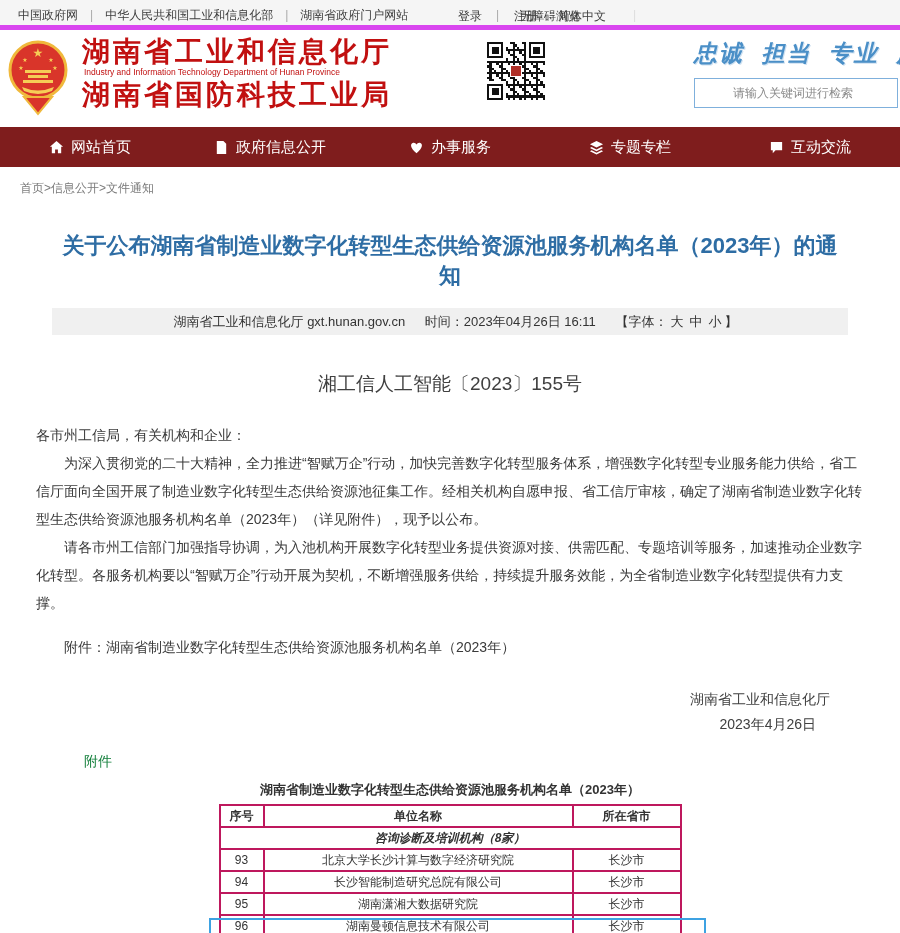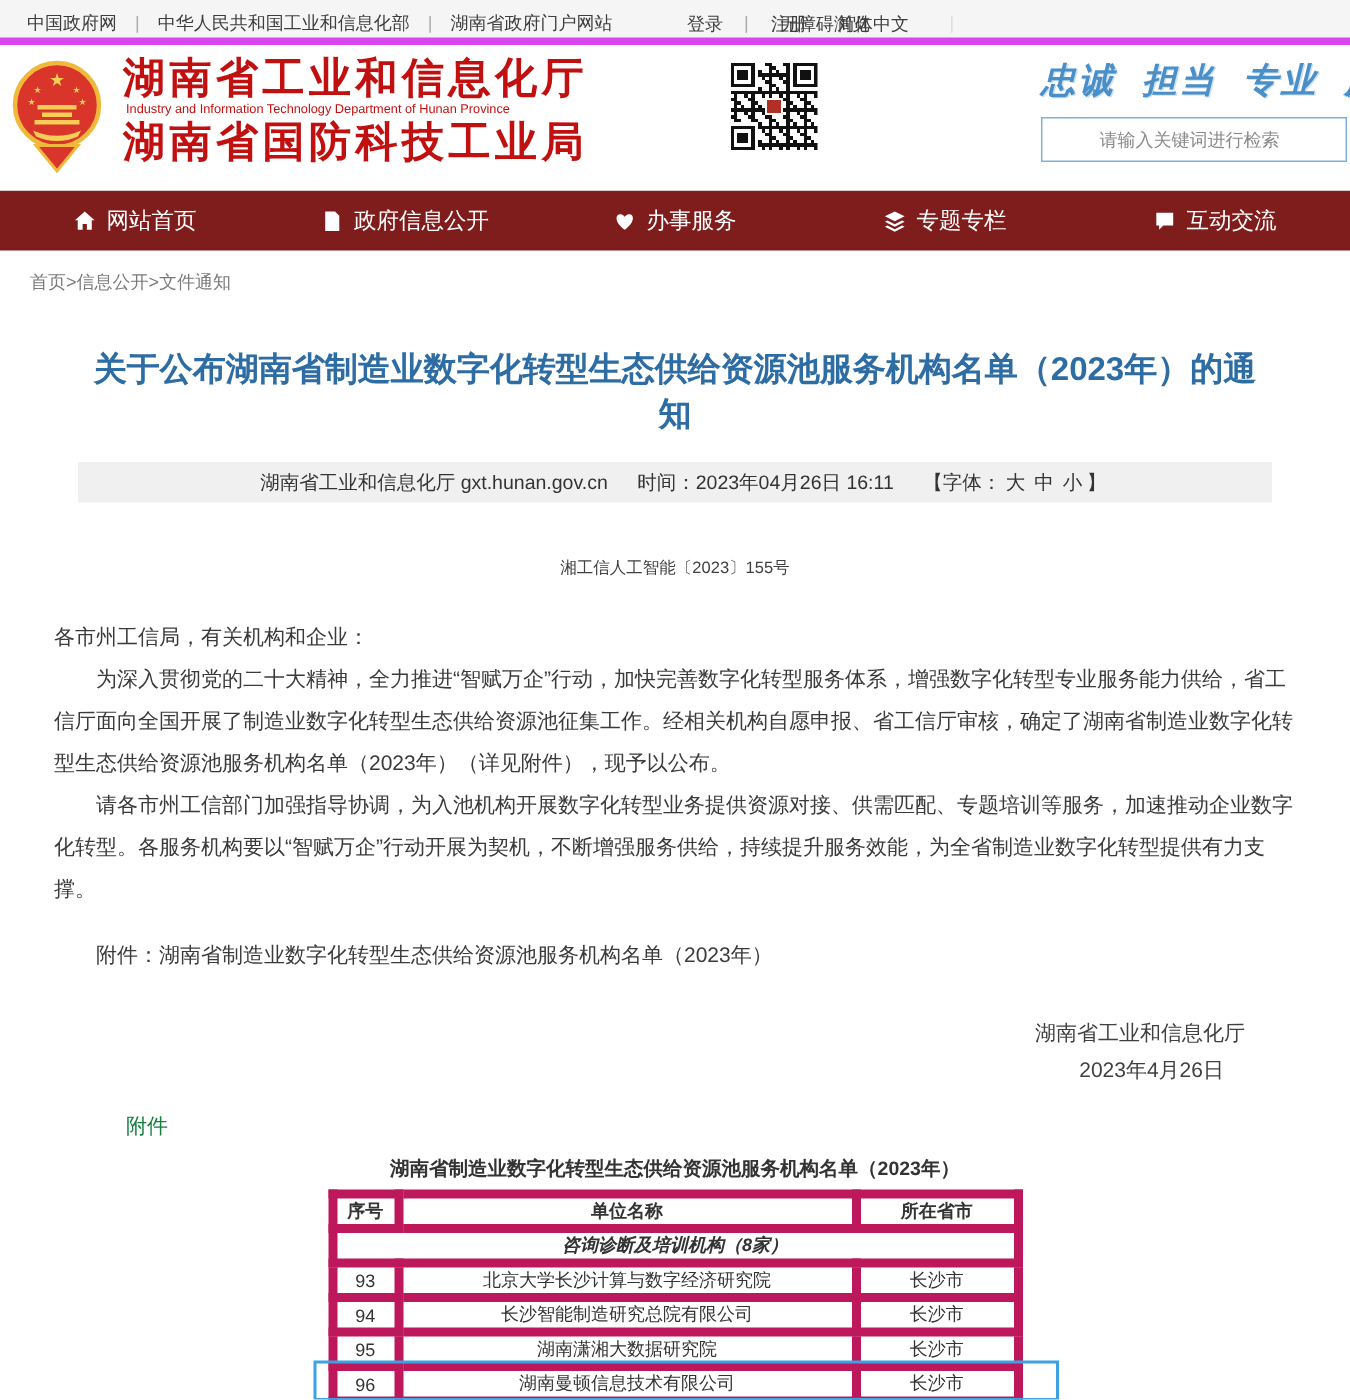--- a/index.html
+++ b/index.html
@@ -49,35 +49,35 @@
   .page { background:#fff; }
   .breadcrumb { margin:13px 0 0 20px; font-size:12px; color:#7a7a7a; }
 
   .article-title { margin:34px 60px 0; text-align:center; color:#2e6da4;
     font-size:22px; font-weight:bold; }
   .meta { margin:17px 52px 0; background:#f0f0f0; height:27px; line-height:27px;
     text-align:center; font-size:13px; color:#333; white-space:nowrap;padding-left:11px; }
   .meta .gap { display:inline-block; width:16px; }
   .meta .fs { cursor:pointer; margin:0 3px; }
 
-  .docnum { margin-top:36px; text-align:center; font-size:11px; color:#404040; }
+  .docnum { margin-top:36px; text-align:center; font-size:19px; color:#404040; }
 
   .body-text { margin:24px 36px 0; font-size:14px; line-height:28px; color:#3a3a3a; }
   .body-text p.indent { text-indent:2em; }
   .attach-line { margin:16px 36px 0; font-size:14px; line-height:28px; text-indent:2em; color:#3a3a3a; }
 
   .signature { margin:26px 70px 0 0; text-align:right; font-size:14px; line-height:25px; color:#404040; }
   .signature .sig-date { margin-right:14px; }
 
   .attach-label { margin:16px 0 0 84px; font-size:14px; color:#15803d; }
 
   .table-title { margin-top:10px; text-align:center; font-size:13px; font-weight:bold; color:#333; }
   .table-wrap { position:relative; width:463px; margin:5px auto 0; }
   table { width:100%; border-collapse:collapse; font-size:12px; color:#333; table-layout:fixed; }
-  th, td { border:6px solid #be185d; height:22px; text-align:center; padding:0 2px;
+  th, td { border:2px solid #be185d; height:22px; text-align:center; padding:0 2px;
     overflow:hidden; white-space:nowrap; font-weight:normal; }
   th { font-weight:bold; }
   .col-no { width:44px; } .col-city { width:108px; }
   .section-row td { font-weight:bold;font-style:italic; }
   .highlight-box { position:absolute; left:-10px; right:-24px; top:114px; height:27px;
     border:2px solid #3da2e2; background:transparent; pointer-events:none; }
 </style>
 </head>
 <body>
 

